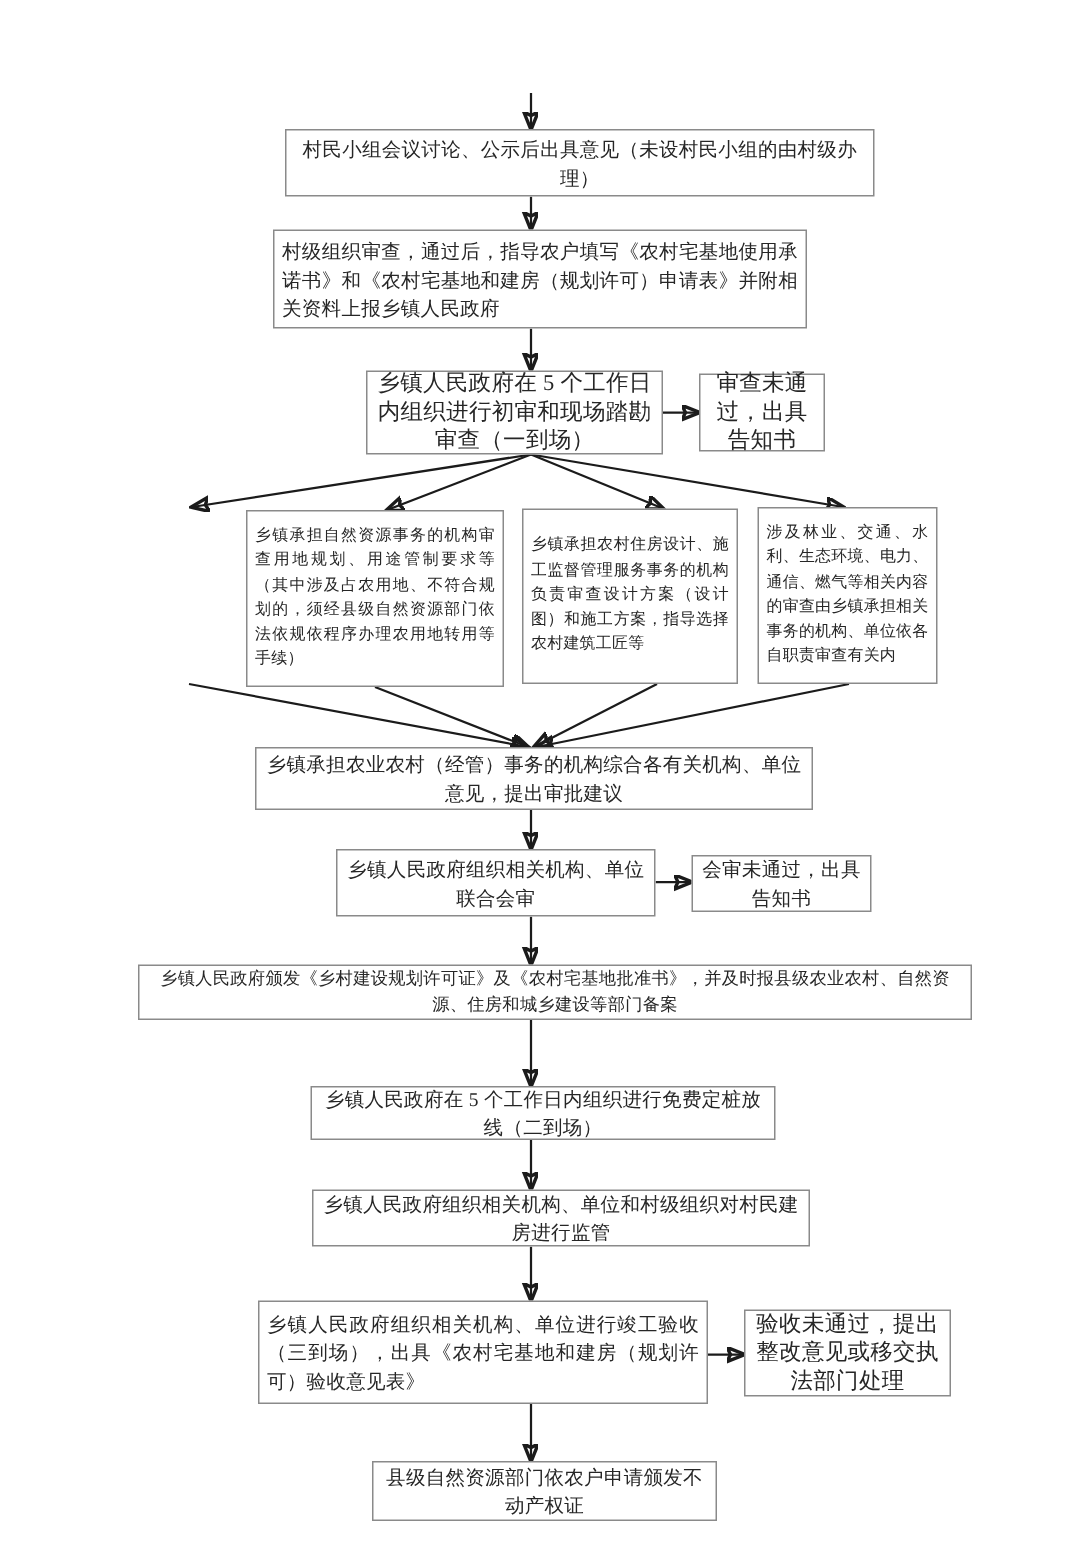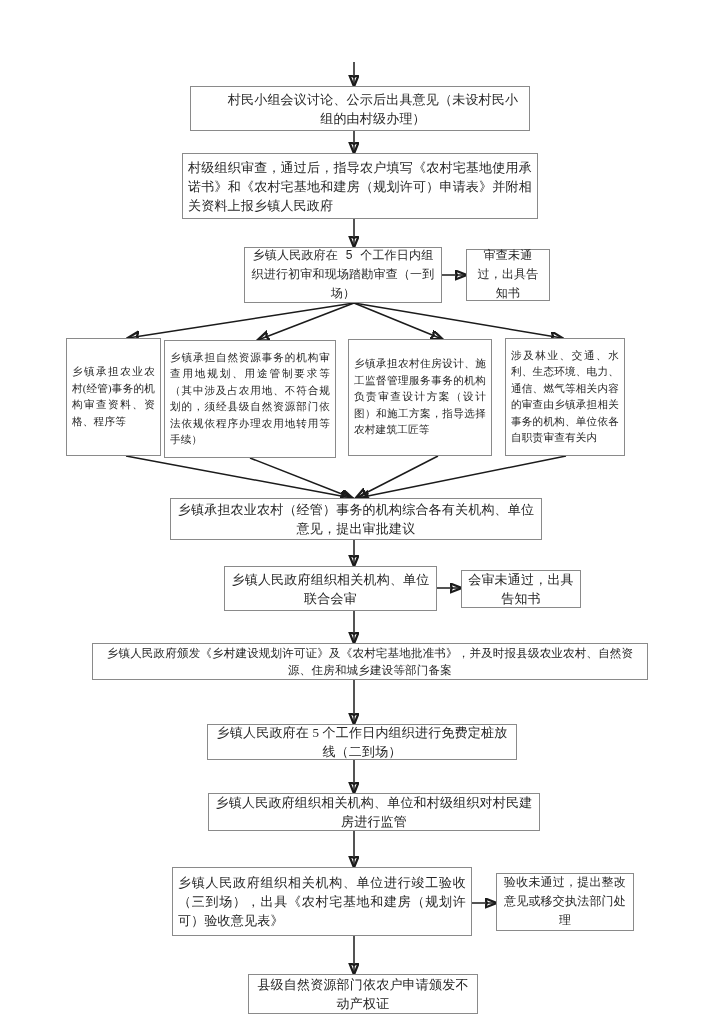--- a/index.html
+++ b/index.html
@@ -31,21 +31,21 @@
     z-index: 2;
   }
   .node .txt {
     display: block;
     width: 100%;
     padding: 0 5px;
     box-sizing: border-box;
   }
   
   .fs-13 { font-size: 13px; line-height: 19px; }
-  .fs-12 { font-size: 12px; line-height: 19px; font-family: Liberation Mono, monospace; }
+  .fs-12 { font-size: 15px; line-height: 19px; }
   .fs-11 { font-size: 11.5px; line-height: 17px; }
   .fs-10 { font-size: 10.6px; line-height: 16.5px; }
   .just { text-align: justify; text-align-last: left; }
   svg#edges {
     position: absolute;
     left: 0; top: 0;
     width: 725px;
     height: 1036px;
     z-index: 1;
     pointer-events: none;
@@ -97,39 +97,36 @@
     <line x1="354" y1="760" x2="354" y2="793" marker-end="url(#ah)"></line>
 
     <line x1="354" y1="831" x2="354" y2="867" marker-end="url(#ah)"></line>
 
     <line x1="472" y1="903" x2="496" y2="903" marker-end="url(#ah)"></line>
 
     <line x1="354" y1="936" x2="354" y2="974" marker-end="url(#ah)"></line>
   </svg>
 
 
-  <div class="node fs-13" style="left:190px; top:86px; width:340px; height:45px;padding-left:26px;">
+  <div class="node fs-13" style="left:190px; top:86px; width:393px; height:45px;">
     <span class="txt">村民小组会议讨论、公示后出具意见（未设村民小组的由村级办理）</span>
   </div>
 
   <div class="node fs-13 just" style="left:182px; top:153px; width:356px; height:66px;">
     <span class="txt">村级组织审查，通过后，指导农户填写《农村宅基地使用承诺书》和《农村宅基地和建房（规划许可）申请表》并附相关资料上报乡镇人民政府</span>
   </div>
 
   <div class="node fs-12" style="left:244px; top:247px; width:198px; height:56px;">
     <span class="txt">乡镇人民政府在 5 个工作日内组织进行初审和现场踏勘审查（一到场）</span>
   </div>
 
   <div class="node fs-12" style="left:466px; top:249px; width:84px; height:52px;">
     <span class="txt">审查未通过，出具告知书</span>
   </div>
 
-  <div class="node fs-10 just" style="left:66px; top:338px; width:95px; height:118px;">
-    <span class="txt">乡镇承担农业农村(经管)事务的机构审查资料、资格、程序等</span>
-  </div>
 
   <div class="node fs-10 just" style="left:164px; top:340px; width:172px; height:118px;">
     <span class="txt">乡镇承担自然资源事务的机构审查用地规划、用途管制要求等（其中涉及占农用地、不符合规划的，须经县级自然资源部门依法依规依程序办理农用地转用等手续）</span>
   </div>
 
   <div class="node fs-10 just" style="left:348px; top:339px; width:144px; height:117px;">
     <span class="txt">乡镇承担农村住房设计、施工监督管理服务事务的机构负责审查设计方案（设计图）和施工方案，指导选择农村建筑工匠等</span>
   </div>
 
   <div class="node fs-10 just" style="left:505px; top:338px; width:120px; height:118px;">

